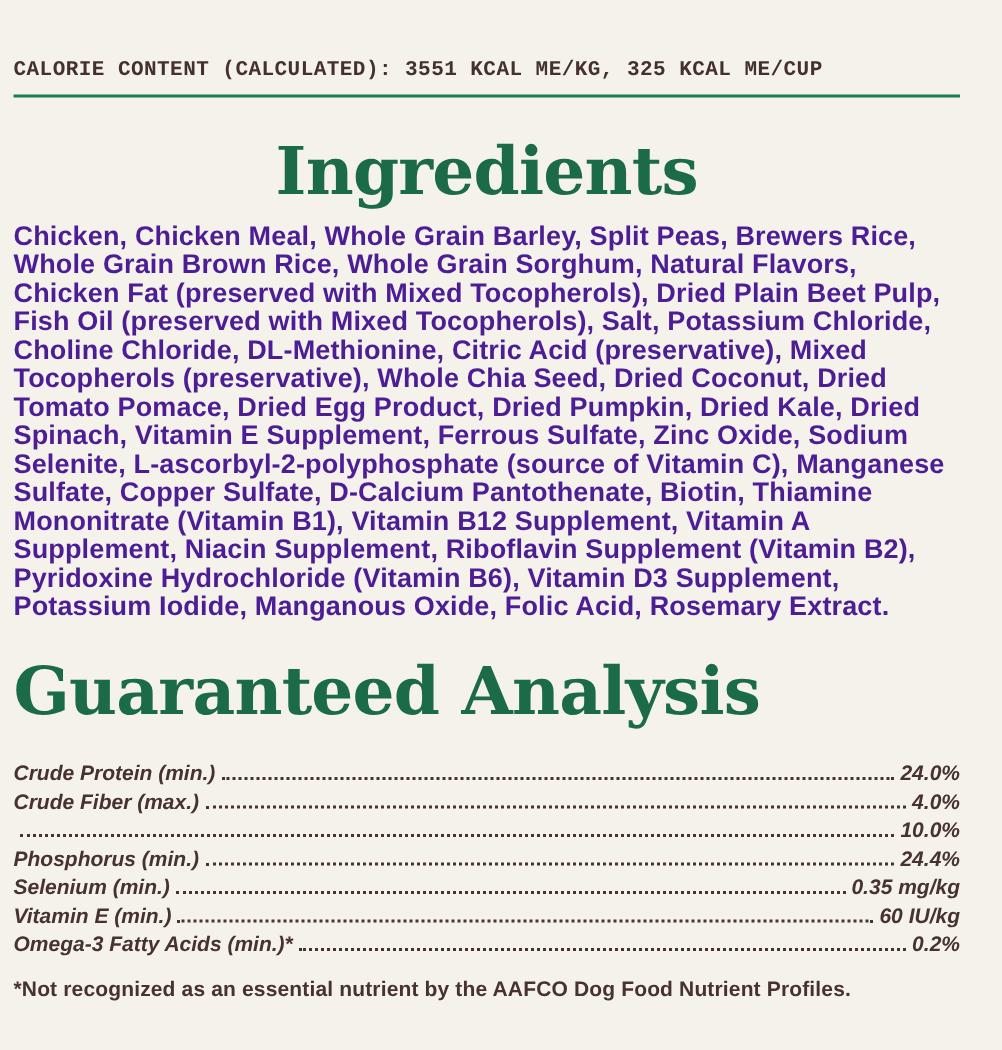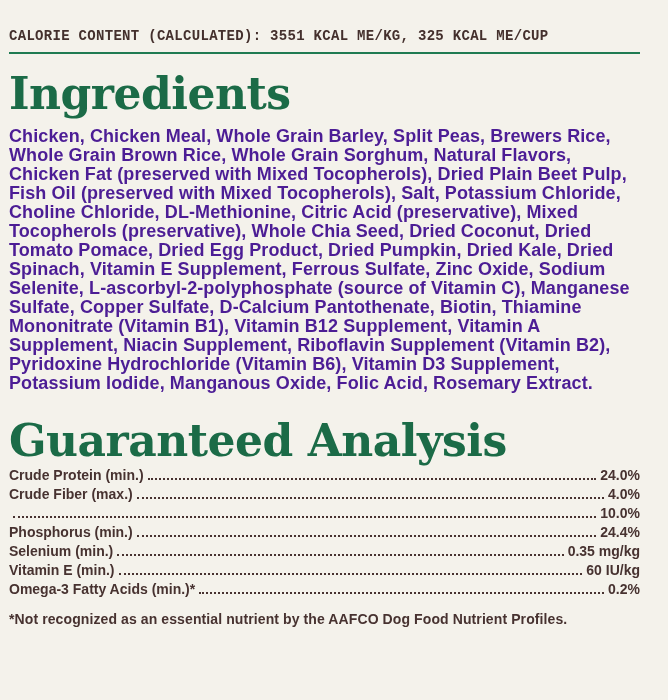--- a/index.html
+++ b/index.html
@@ -12,21 +12,21 @@
     background: #f4f2eb;
     color: #473230;
     font-family: "Liberation Sans", sans-serif;
     font-weight: bold;
     overflow: hidden;
   }
   .page {
     box-sizing: border-box;
     width: 668px;
     height: 658px;
-    padding: 28px 28px 0 9px;
+    padding: 39px 28px 0 9px;
   }
   .calorie-line {
     font-family: "Liberation Mono", monospace;
     font-weight: bold;
     font-size: 14px;
     line-height: 17px;
     letter-spacing: 0.3px;
     color: #44302d;
     white-space: nowrap;
   }
@@ -37,30 +37,30 @@
   }
   .section-title {
     font-family: "DejaVu Serif", "Liberation Serif", serif;
     font-weight: bold;
     color: #1b6b47;
     font-size: 44px;
     line-height: 1.12;
     letter-spacing: -0.5px;
     margin: 0;
   }
-  .ingredients-title { margin-top: 15px; }
+  .ingredients-title { margin-top: 25px; text-align: center; }
   .ingredients-text {
     margin-top: 9px;
     font-size: 18px;
     line-height: 19px;
     letter-spacing: 0.1px;
     color: #4c1d95;
   }
   .ga-title { margin-top: 23px; }
-  .ga-table { margin-top: 0; }
+  .ga-table { margin-top: 19px; font-style: italic; }
   .ga-row {
     display: flex;
     align-items: baseline;
     font-size: 14px;
     line-height: 19px;
     height: 19px;
     white-space: nowrap;
   }
   .ga-dots {
     flex: 1;

